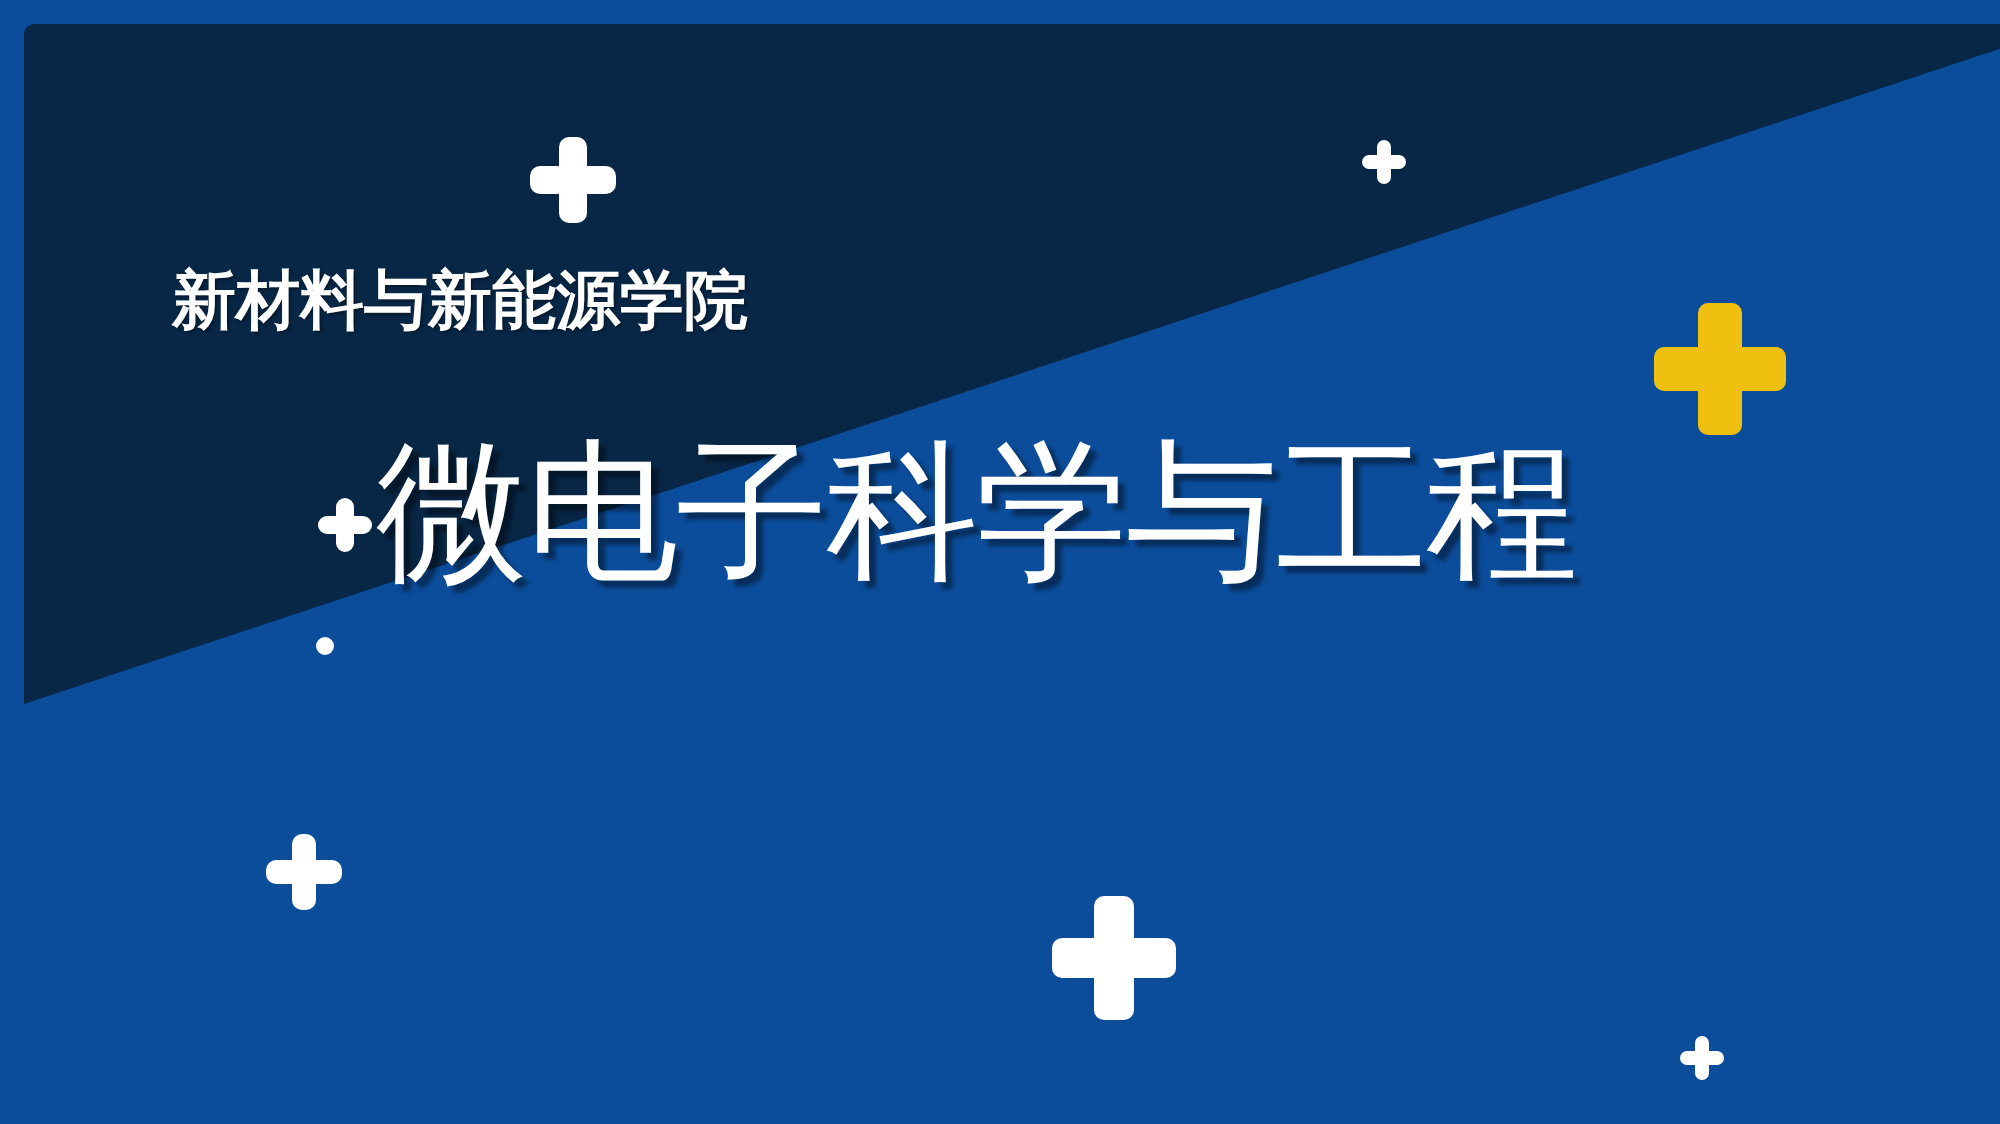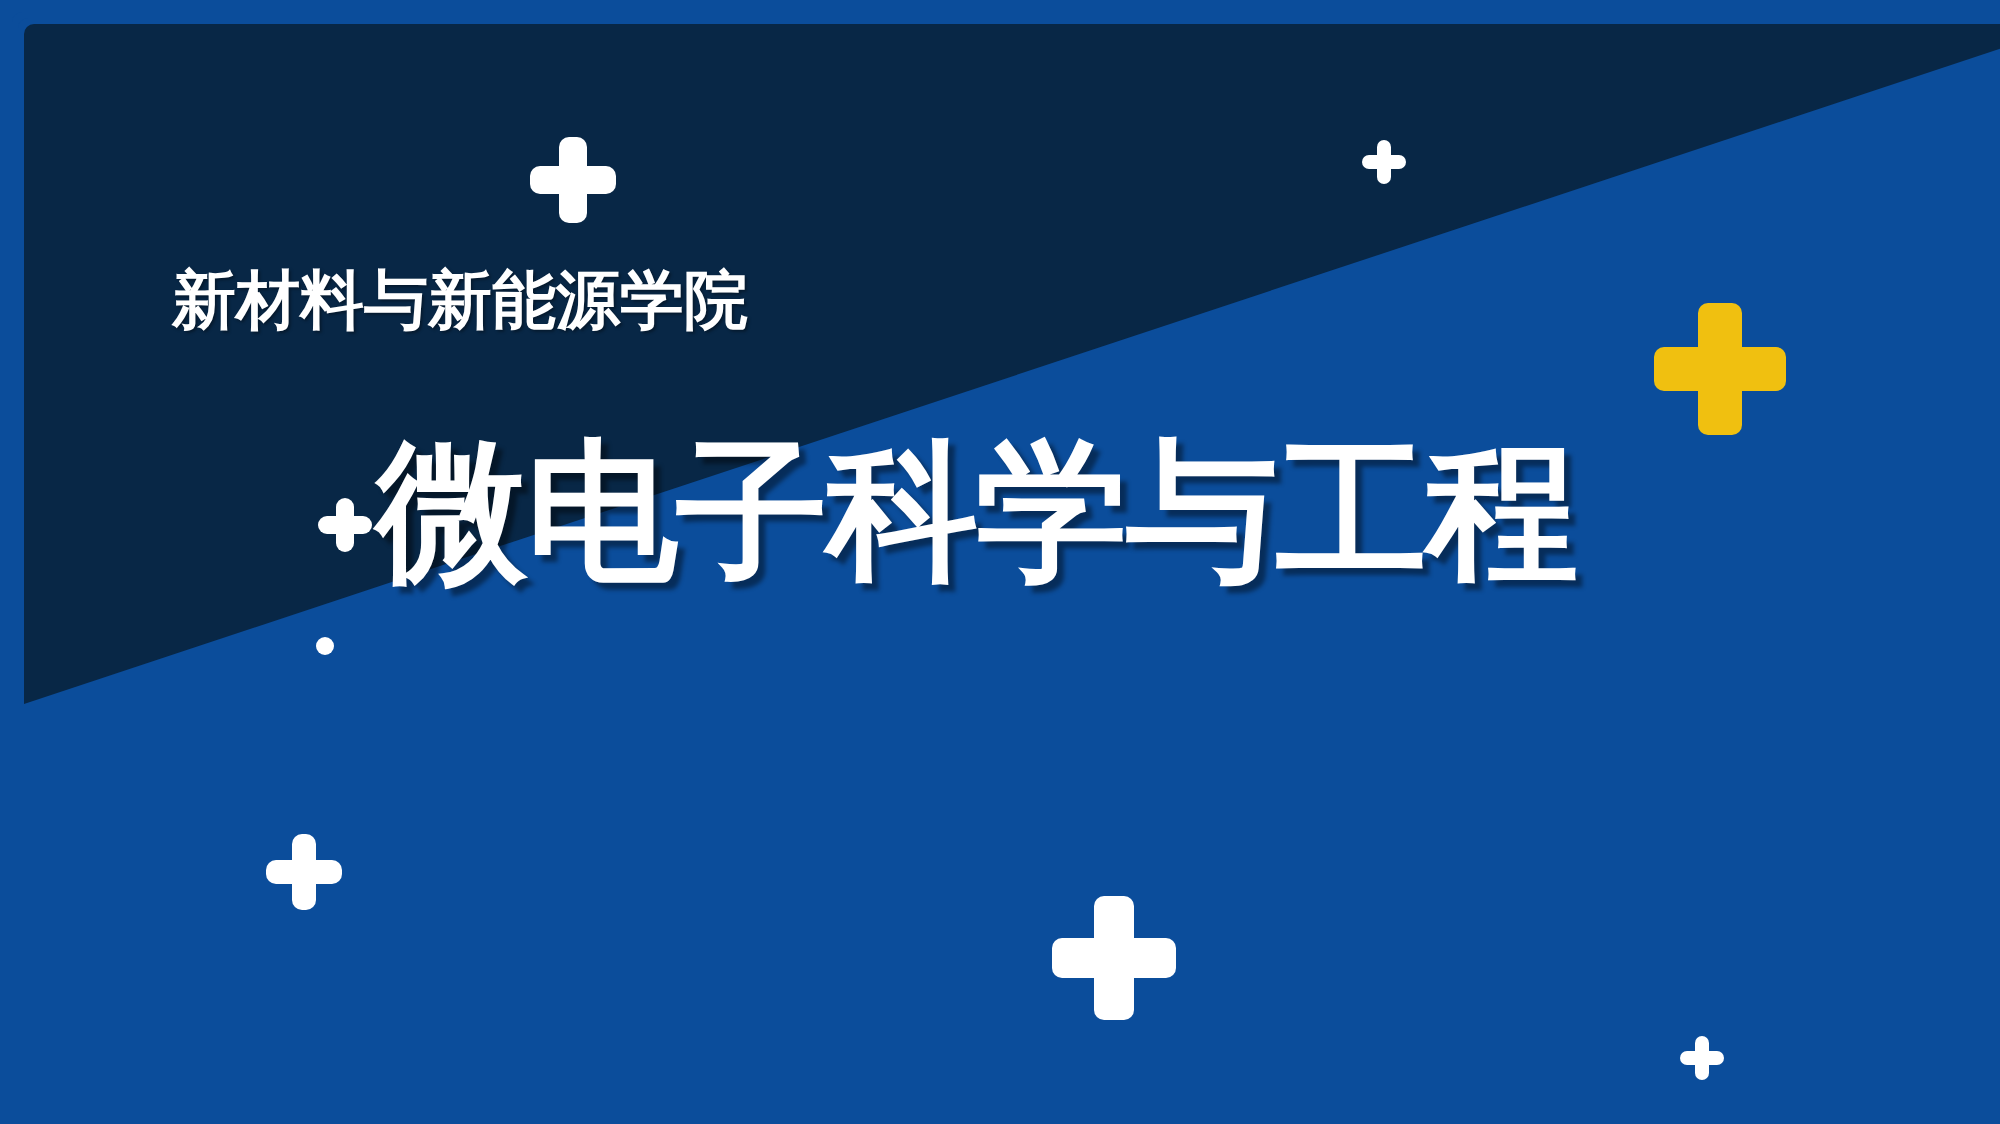--- a/index.html
+++ b/index.html
@@ -73,21 +73,21 @@
     font-family:"DejaVu Sans","Liberation Sans",sans-serif;
   }
   #main-title {
     position:absolute;
     left:352px;
     top:408px;
     z-index:5;
     color:#ffffff;
     font-size:152px;
     line-height:1.05;
-    font-weight:700;
+    font-weight:400;
     letter-spacing:-2px;
     white-space:nowrap;
     text-shadow:7px 7px 4px rgba(0,0,0,0.42);
     font-family:"DejaVu Sans","Liberation Sans",sans-serif;
   }
 </style>
 </head>
 <body>
 
 <div id="slide">

